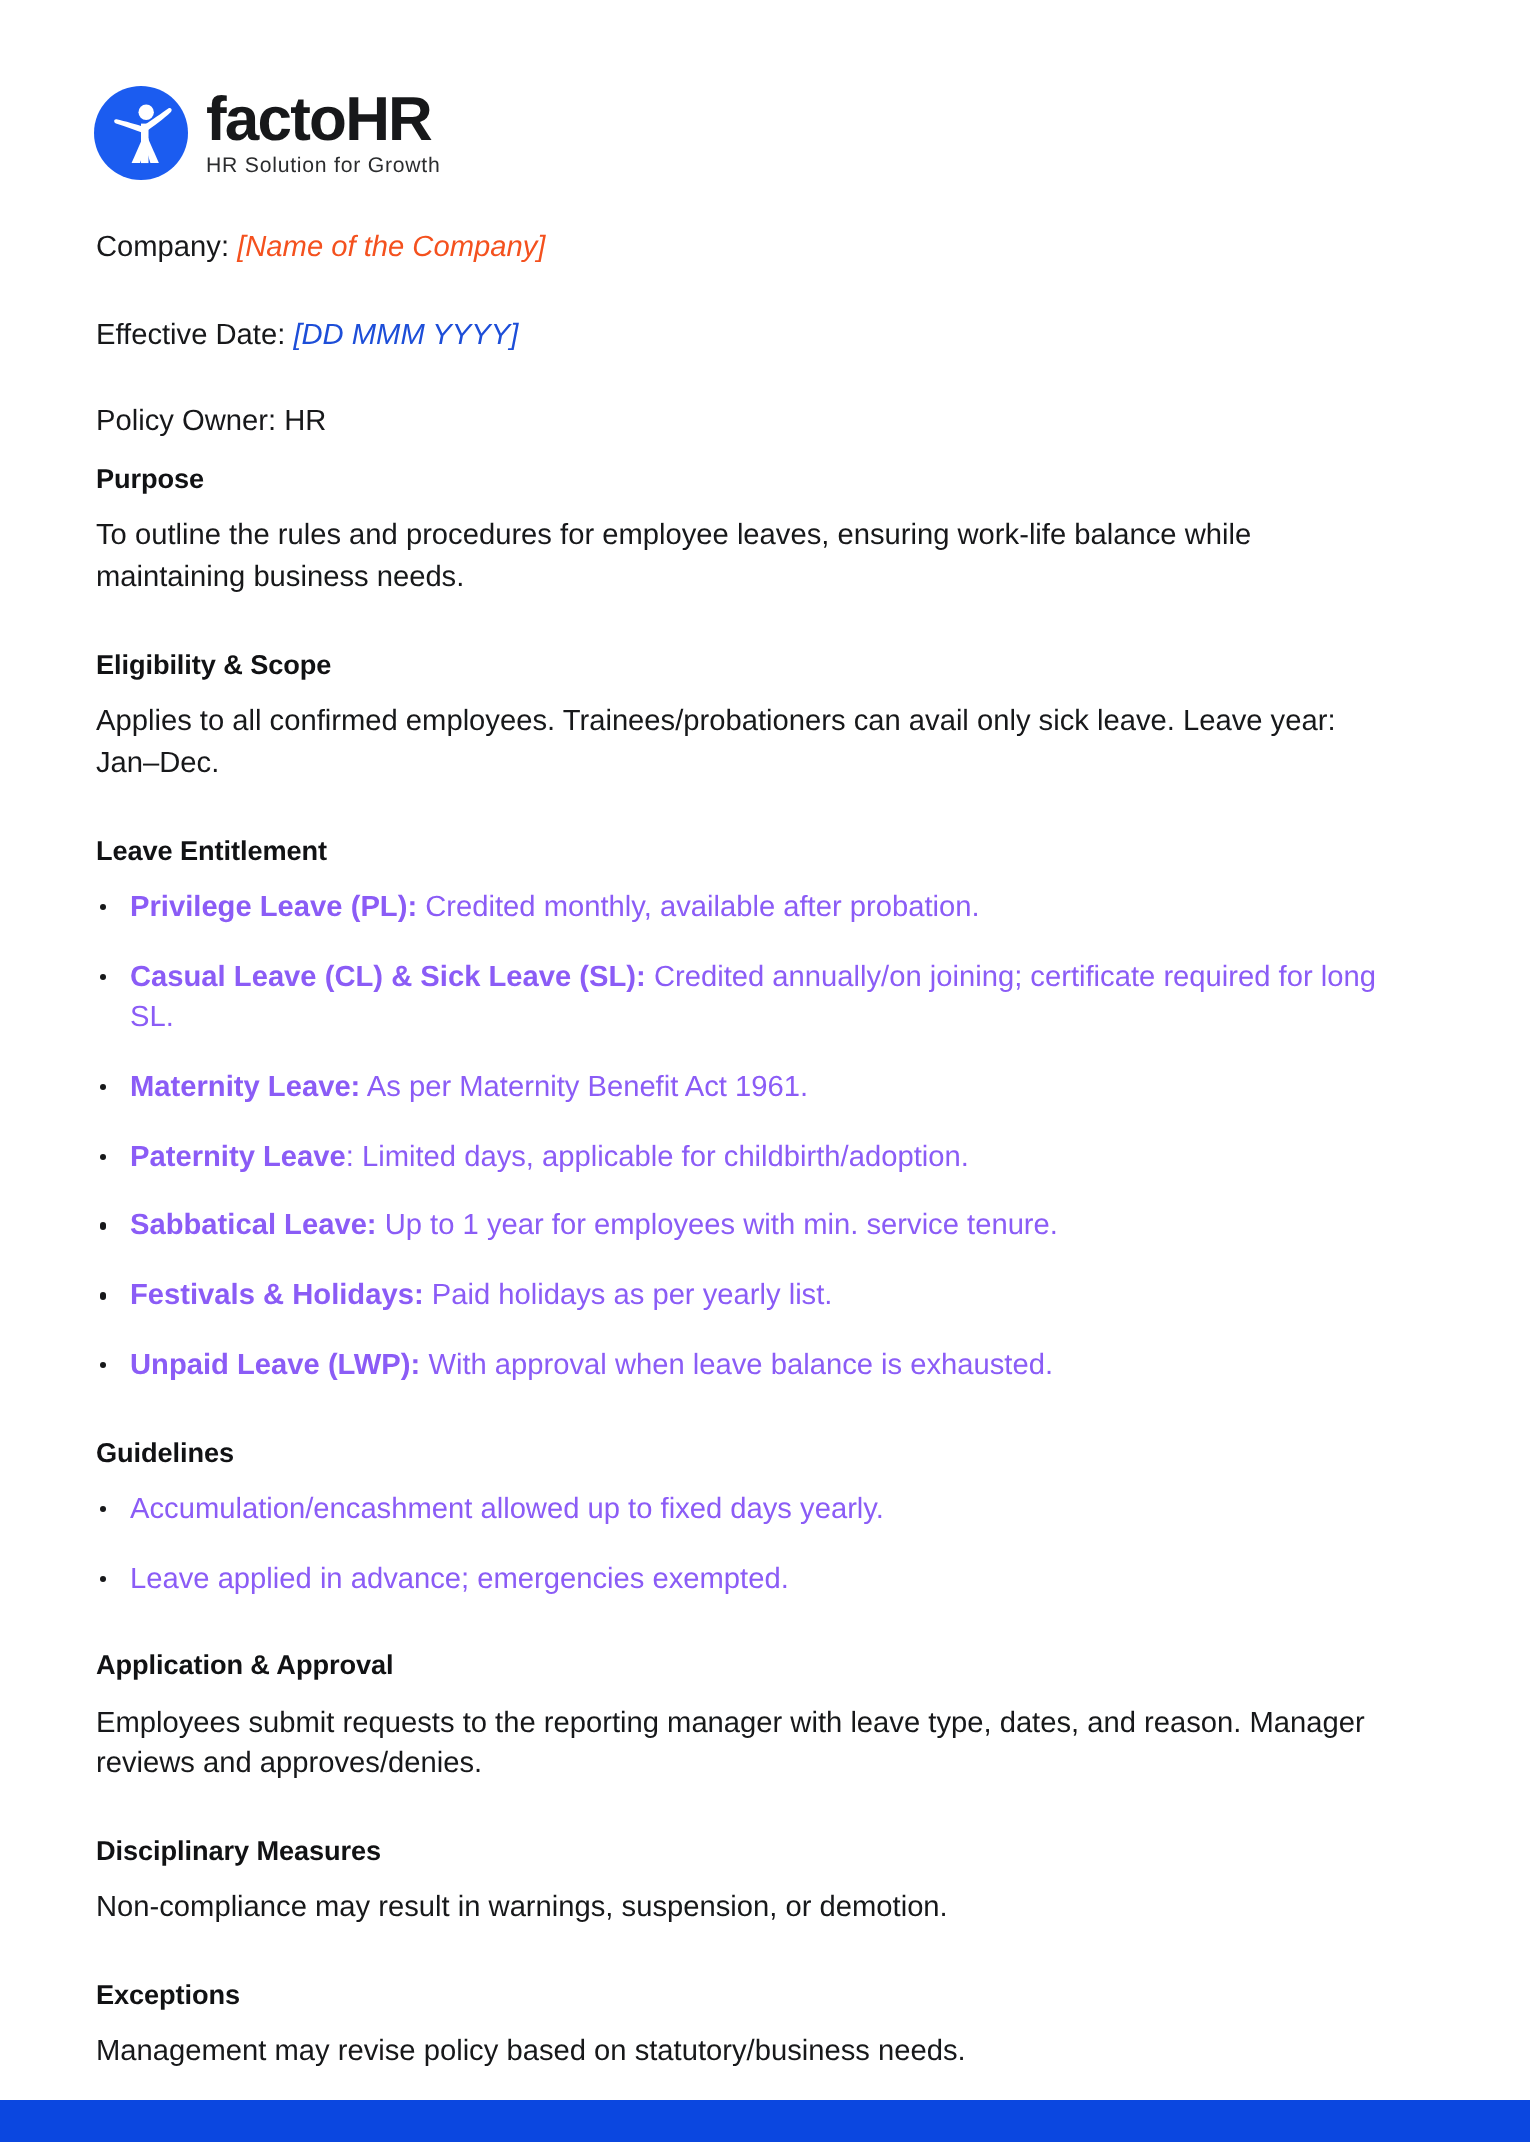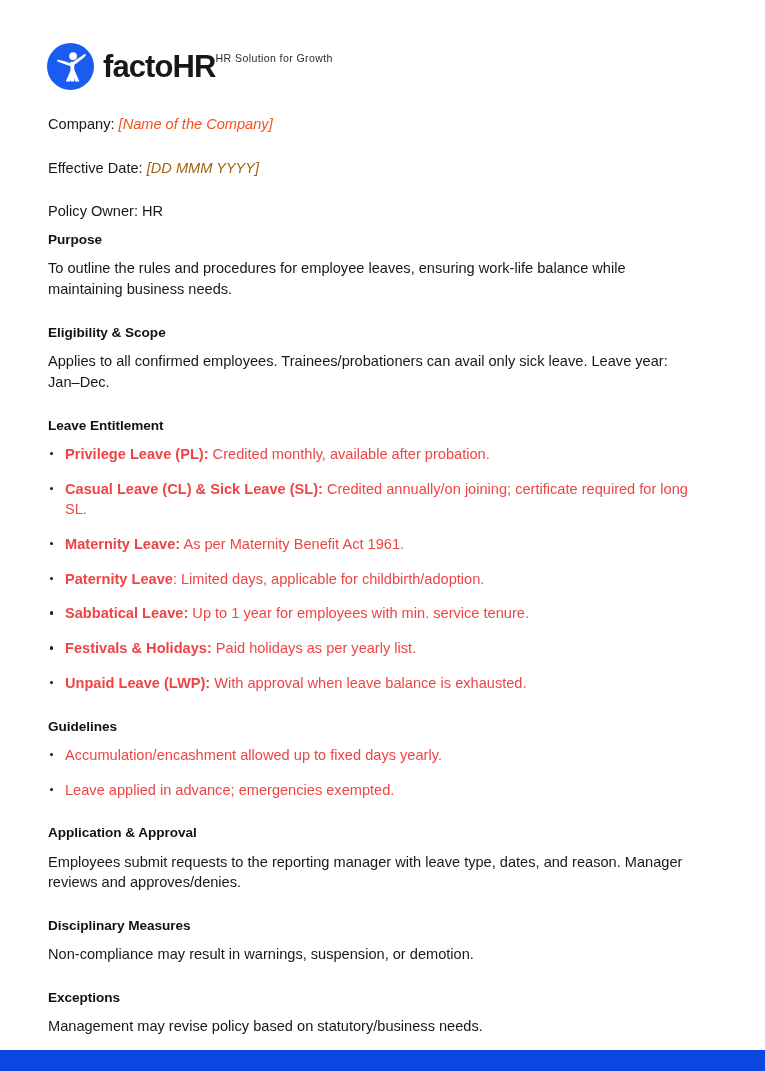--- a/index.html
+++ b/index.html
@@ -36,20 +36,21 @@
     gap: 9px;
   }
   .logo-mark {
     width: 47px;
     height: 47px;
     flex: 0 0 47px;
     display: block;
   }
   .logo-words {
     display: flex;
+    flex-direction: column;
     justify-content: center;
     padding-top: 1px;
   }
   .logo-name {
     font-size: 31px;
     font-weight: 700;
     letter-spacing: -0.9px;
     line-height: 1.02;
     color: #17181a;
     white-space: nowrap;
@@ -107,21 +108,21 @@
     list-style: none;
     margin: 0;
     padding: 0;
   }
   ul.bullets li {
     position: relative;
     padding-left: 17px;
     font-size: 14.6px;
     line-height: 1.42;
     margin-bottom: 14px;
-    color: #ef4444;
+    color: #8b5cf6;
   }
   ul.bullets li:last-child { margin-bottom: 0; }
   ul.bullets li::before {
     content: "";
     position: absolute;
     left: 2px;
     top: 8px;
     width: 3.4px;
     height: 3.4px;
     border-radius: 50%;
@@ -162,21 +163,21 @@
 
   <div class="content">
 
     <p class="meta-line">
       <span>Company:</span>
       <span class="ph" style="color: rgb(244, 81, 30);">[Name of the Company]</span>
     </p>
 
     <p class="meta-line">
       <span>Effective Date:</span>
-      <span class="ph" style="color: #a16207;">[DD MMM YYYY]</span>
+      <span class="ph" style="color: #1d4ed8;">[DD MMM YYYY]</span>
     </p>
 
     <p class="meta-line">Policy Owner: HR</p>
 
     <div class="section section-first">
       <h2 class="sec-title">Purpose</h2>
       <p class="sec-body">To outline the rules and procedures for employee leaves, ensuring work-life balance while maintaining business needs.</p>
     </div>
 
     <div class="section">

